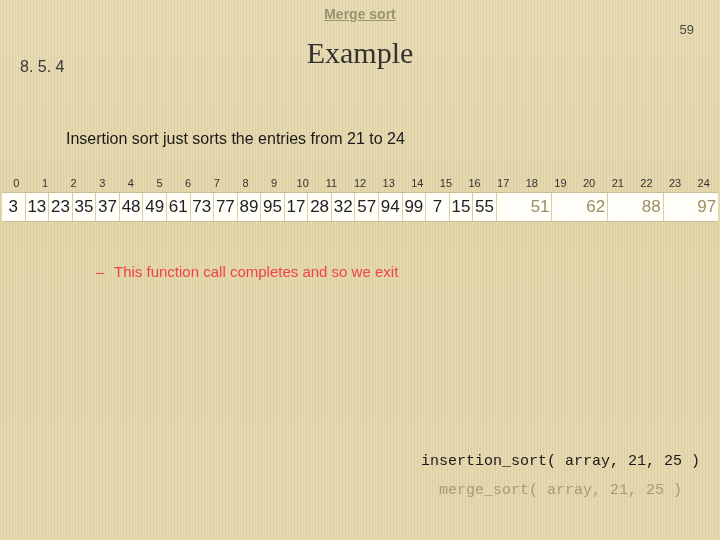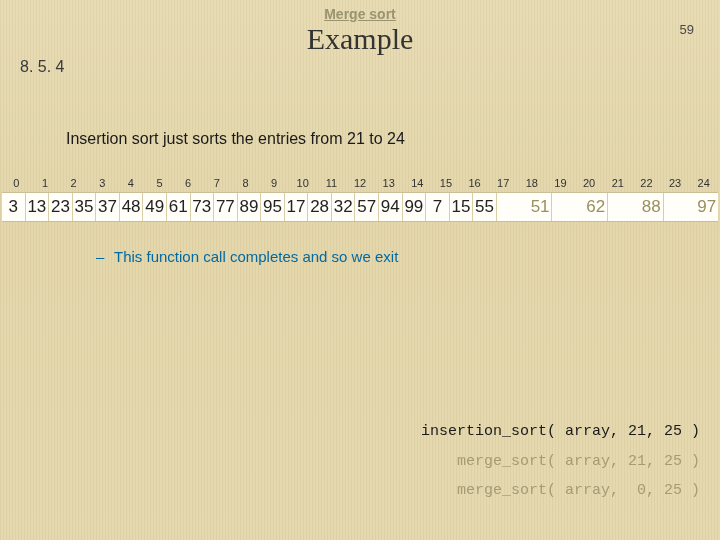--- a/index.html
+++ b/index.html
@@ -37,20 +37,21 @@
     top: 58px;
     left: 20px;
     font-size: 16px;
     color: #3a3a3a;
   }
   .slide-title {
     text-align: center;
     font-size: 30px;
     font-family: "Times New Roman", serif;
     color: #333;
+    margin-top: 14px;
   }
   .body-text {
     position: absolute;
     top: 130px;
     left: 66px;
     font-size: 16px;
     color: #1a1a1a;
   }
   .index-row {
     position: absolute;
@@ -83,34 +84,34 @@
     border-left: 1px solid #d8cfa8;
     color: #222;
   }
   .array-row span:first-child { border-left: none; }
   .array-row span.hl {
     color: #9a8f60;
     padding-left: 32px;
   }
   .bullet {
     position: absolute;
-    top: 248px;
+    top: 263px;
     left: 96px;
     font-size: 15px;
-    color: #0369a1;
+    color: #ef4444;
   }
   .bullet .dash { display: inline-block; width: 18px; }
   .call-stack {
     position: absolute;
     bottom: 38px;
     right: 20px;
     font-family: "Courier New", monospace;
     font-size: 15px;
     line-height: 1.55;
-    text-align: right;
+    text-align: center;
     color: #333;
     white-space: pre;
   }
   .call-stack .active { color: #1a1a1a; }
   .call-stack .faded { color: #a59c74; margin-top: 6px; }
 </style>
 </head>
 <body>
 
 <div class="header-title">Merge sort</div>
@@ -172,13 +173,13 @@
     <span class="hl">51</span>
     <span class="hl">62</span>
     <span class="hl">88</span>
     <span class="hl">97</span>
   </div>
 
 <div class="bullet">
   <span class="dash">–</span><span>This function call completes and so we exit</span>
 </div>
 
-<div class="call-stack" id="call-stack"><div class="active">insertion_sort( array, 21, 25 )</div><div class="faded">merge_sort( array, 21, 25 )</div><div class="faded">merge_sort( array,  0, 25 )</div></div>
+<div class="call-stack" id="call-stack"><div class="active">insertion_sort( array, 21, 25 )</div><div class="faded">merge_sort( array, 21, 25 )</div></div>
 
 </body></html>

